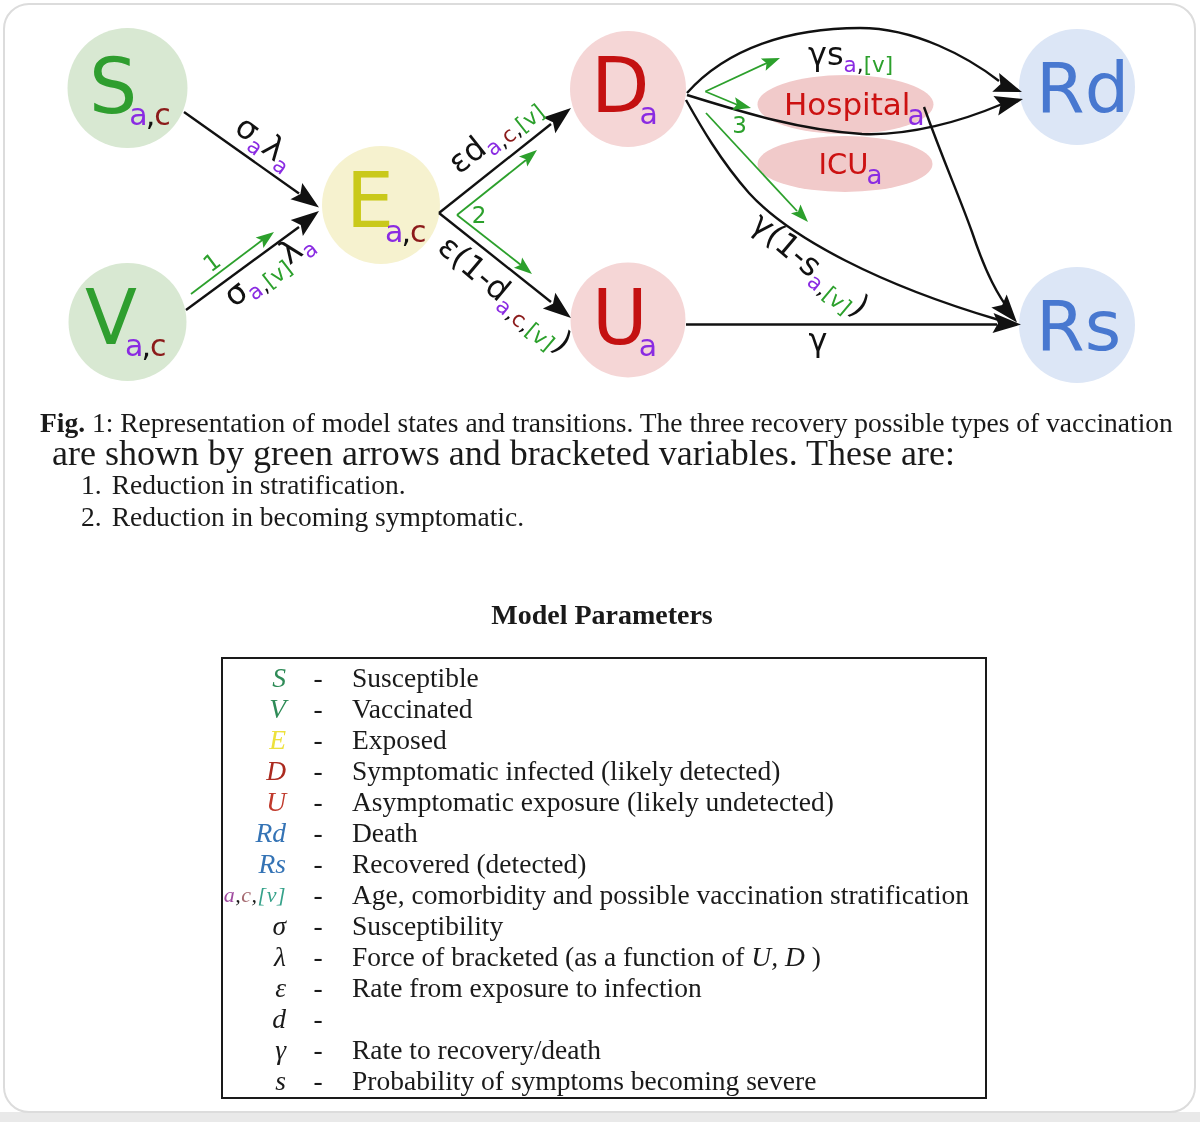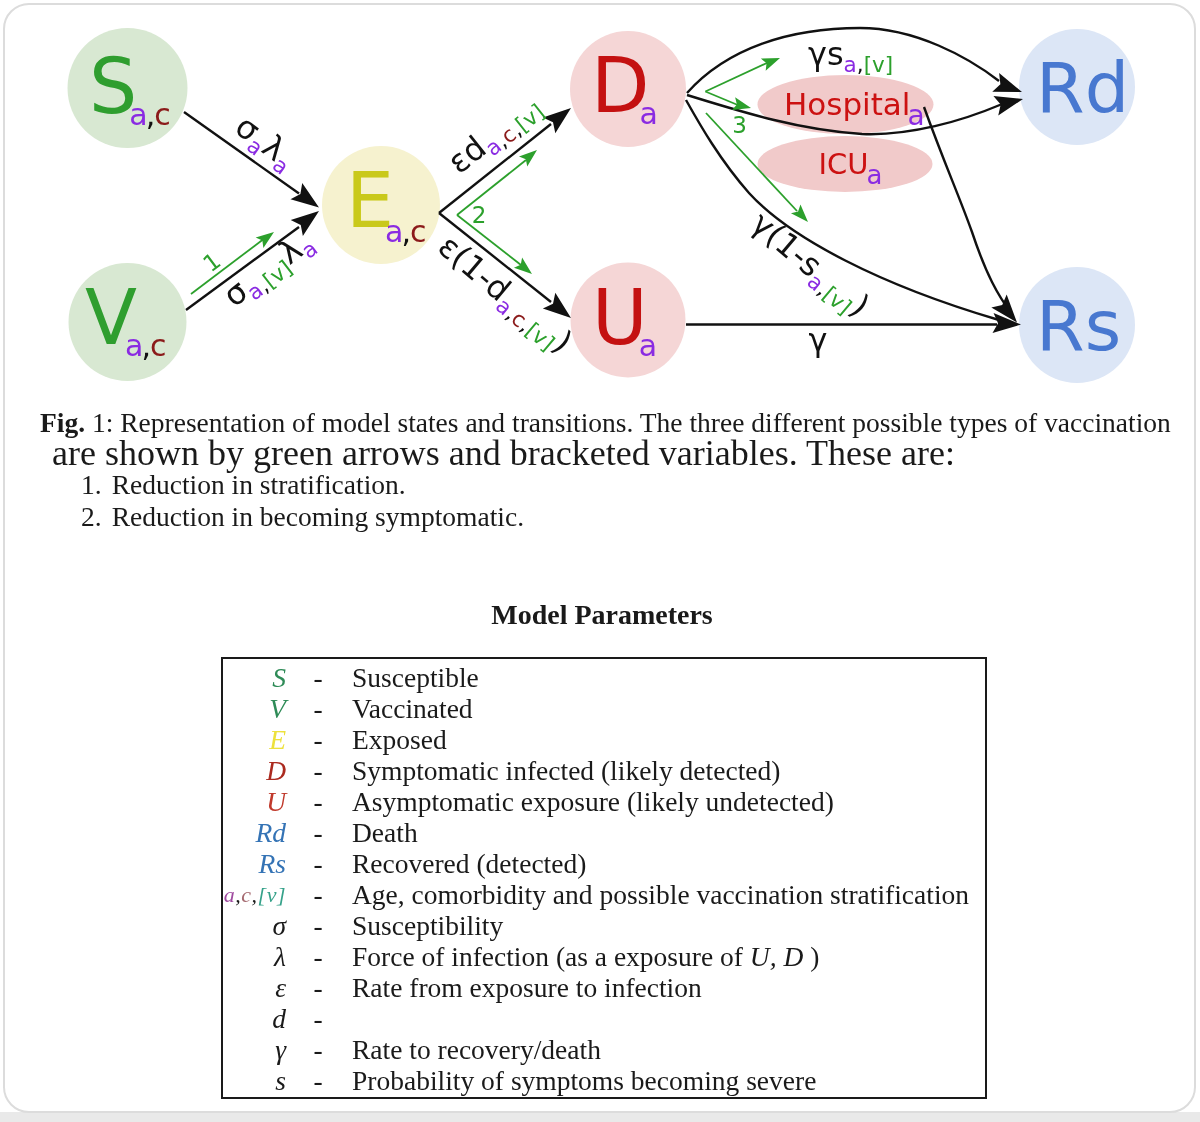--- a/index.html
+++ b/index.html
@@ -160,21 +160,21 @@
 
     <text transform="translate(749,227) rotate(40)"><tspan class="elab" font-size="30">γ(1-s</tspan><tspan class="esub purple" font-size="19" dy="7">a</tspan><tspan class="esub blk" font-size="19">,</tspan><tspan class="esub grn" font-size="19">[v]</tspan><tspan class="elab" font-size="30" dy="-7">)</tspan></text>
 
     <text x="818" y="351" text-anchor="middle"><tspan class="elab" font-size="38">γ</tspan></text>
 
     <text transform="translate(216.5,268.5) rotate(-37)" text-anchor="middle" class="num">1</text>
     <text x="479" y="222.5" text-anchor="middle" class="num">2</text>
     <text x="739.5" y="133" text-anchor="middle" class="num">3</text>
   </svg>
 
-  <div id="cap1" class="serif"><span class="bold">Fig.</span><span> 1: Representation of model states and transitions.  The three different possible types of vaccination</span></div>
+  <div id="cap1" class="serif"><span class="bold">Fig.</span><span> 1: Representation of model states and transitions.  The three recovery possible types of vaccination</span></div>
   <div id="cap2" class="serif">are shown by green arrows and bracketed variables.  These are:</div>
   <div id="caplist" class="serif">
     <div class="capitem"><span class="inum">1.</span><span class="itext">Reduction in stratification.</span></div>
     <div class="capitem"><span class="inum">2.</span><span class="itext">Reduction in becoming symptomatic.</span></div>
   </div>
 
   <div id="mp-heading" class="serif">Model Parameters</div>
 
   <div id="ptable" class="serif">
     <div class="prow">
@@ -218,21 +218,21 @@
         <span class="pdesc">Age, comorbidity and possible vaccination stratification</span>
       </div>
     <div class="prow">
         <span class="psym">σ</span>
         <span class="pdash">-</span>
         <span class="pdesc">Susceptibility</span>
       </div>
     <div class="prow">
         <span class="psym">λ</span>
         <span class="pdash">-</span>
-        <span class="pdesc"><span>Force of infection (as a exposure of </span><span class="mathit">U, D</span><span> )</span></span>
+        <span class="pdesc"><span>Force of bracketed (as a function of </span><span class="mathit">U, D</span><span> )</span></span>
       </div>
     <div class="prow">
         <span class="psym">ε</span>
         <span class="pdash">-</span>
         <span class="pdesc">Rate from exposure to infection</span>
       </div>
     <div class="prow">
         <span class="psym">d</span>
         <span class="pdash">-</span>
       </div>

